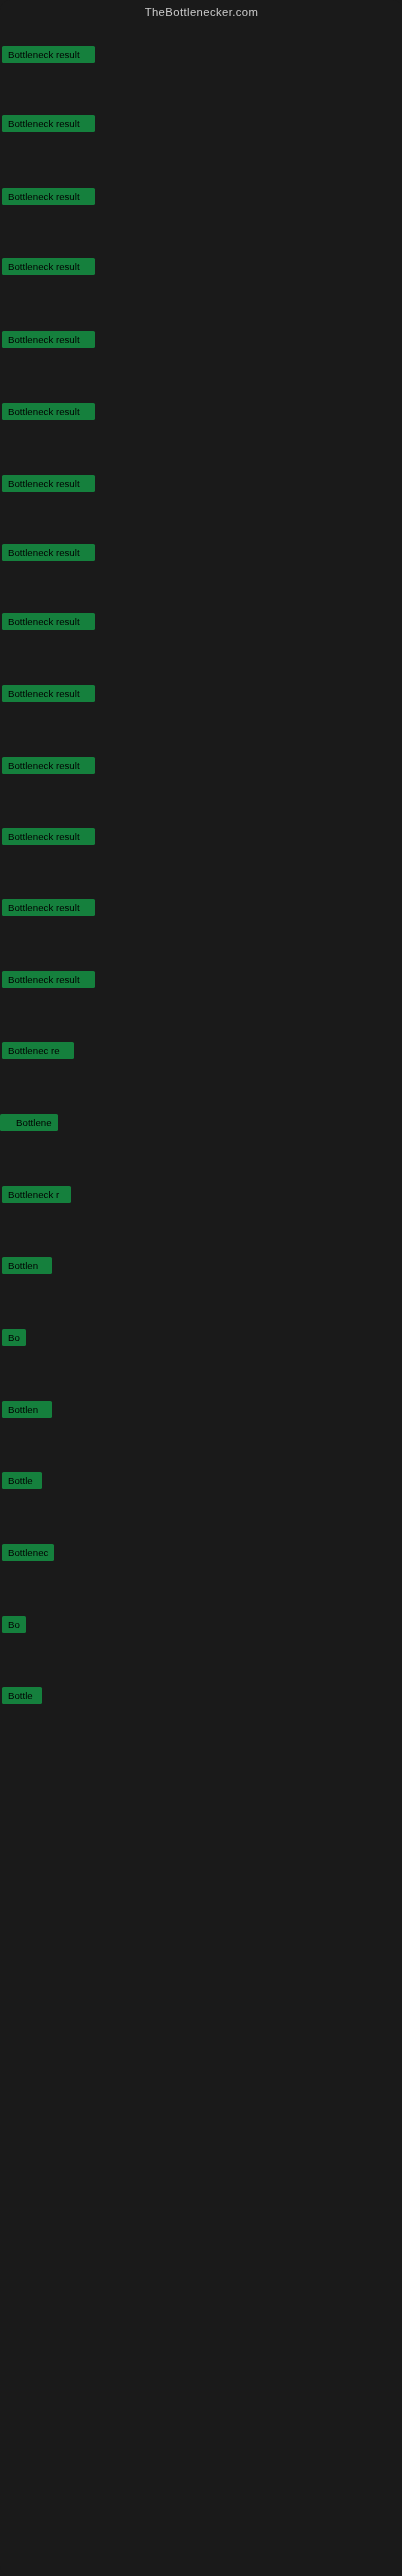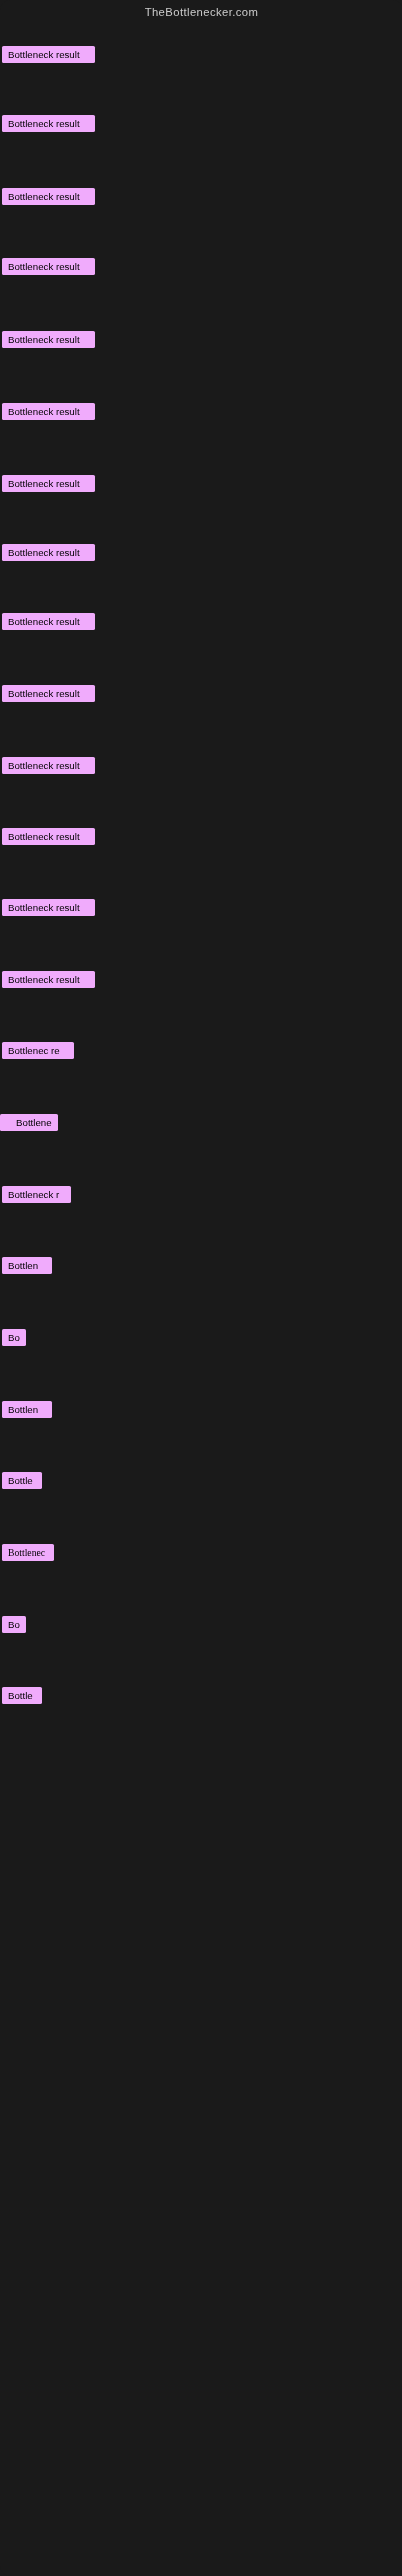--- a/index.html
+++ b/index.html
@@ -19,21 +19,21 @@
 
     .site-title {
       text-align: center;
       color: #cccccc;
       font-size: 11.3px;
       padding: 6.4px 0;
       letter-spacing: 0.4px;
     }
 
     .bottleneck-badge {
-      background-color: #f0abfc;
+      background-color: #15803d;
       color: #000000;
       font-size: 9.7px;
       font-weight: normal;
       padding: 3.2px 6.4px;
       display: inline-block;
       border-radius: 1.6px;
       white-space: nowrap;
       overflow: hidden;
     }
   </style>
@@ -59,19 +59,19 @@
       <div style="position: absolute; top: 828px; left: 1.6px;"><span class="bottleneck-badge" style="max-width: 93px; width: 93px;">Bottleneck result</span></div>
       <div style="position: absolute; top: 899px; left: 1.6px;"><span class="bottleneck-badge" style="max-width: 93px; width: 93px;">Bottleneck result</span></div>
       <div style="position: absolute; top: 971px; left: 1.6px;"><span class="bottleneck-badge" style="max-width: 93px; width: 93px;">Bottleneck result</span></div>
       <div style="position: absolute; top: 1042px; left: 1.6px;"><span class="bottleneck-badge" style="max-width: 72px; width: 72px;">Bottlenec re</span></div>
       <div style="position: absolute; top: 1114px; left: 0; text-align: right;"><span class="bottleneck-badge" style="max-width: 58px; width: 58px;">Bottlene</span></div>
       <div style="position: absolute; top: 1186px; left: 1.6px;"><span class="bottleneck-badge" style="max-width: 69px; width: 85px;">Bottleneck r</span></div>
       <div style="position: absolute; top: 1257px; left: 1.6px;"><span class="bottleneck-badge" style="max-width: 50px; width: 50px;">Bottlen</span></div>
       <div style="position: absolute; top: 1329px; left: 1.6px;"><span class="bottleneck-badge" style="max-width: 24px; width: 24px;">Bo</span></div>
       <div style="position: absolute; top: 1401px; left: 1.6px;"><span class="bottleneck-badge" style="max-width: 50px; width: 50px;">Bottlen</span></div>
       <div style="position: absolute; top: 1472px; left: 1.6px;"><span class="bottleneck-badge" style="max-width: 40px; width: 40px;">Bottle</span></div>
-      <div style="position: absolute; top: 1544px; left: 1.6px;"><span class="bottleneck-badge" style="max-width: 61px; width: 52px; font-family: Liberation Serif, serif;">Bottlenec</span></div>
+      <div style="position: absolute; top: 1544px; left: 1.6px;"><span class="bottleneck-badge" style="max-width: 61px; width: 52px;">Bottlenec</span></div>
       <div style="position: absolute; top: 1616px; left: 1.6px;"><span class="bottleneck-badge" style="max-width: 24px; width: 24px;">Bo</span></div>
       <div style="position: absolute; top: 1687px; left: 1.6px;"><span class="bottleneck-badge" style="max-width: 40px; width: 40px;">Bottle</span></div>
     </div>
 
 </div>
 
 
 </body></html>

